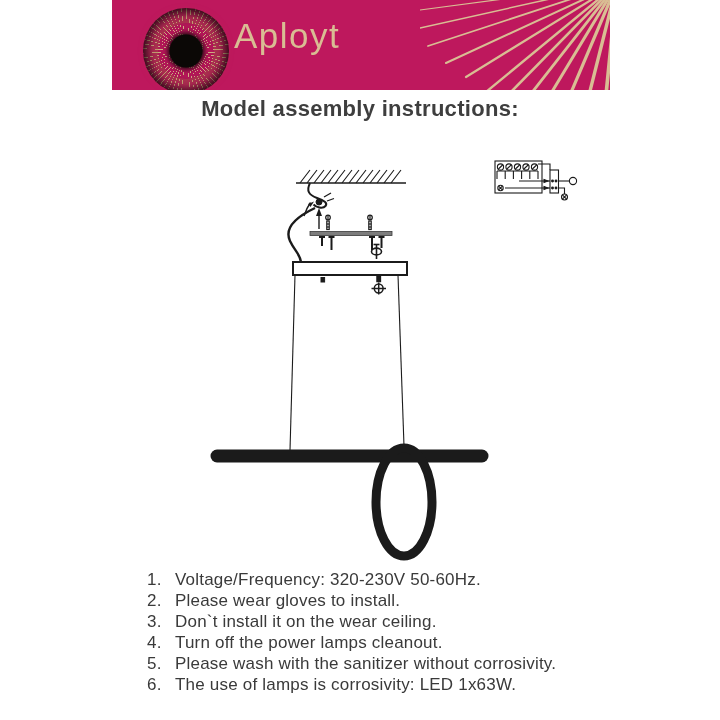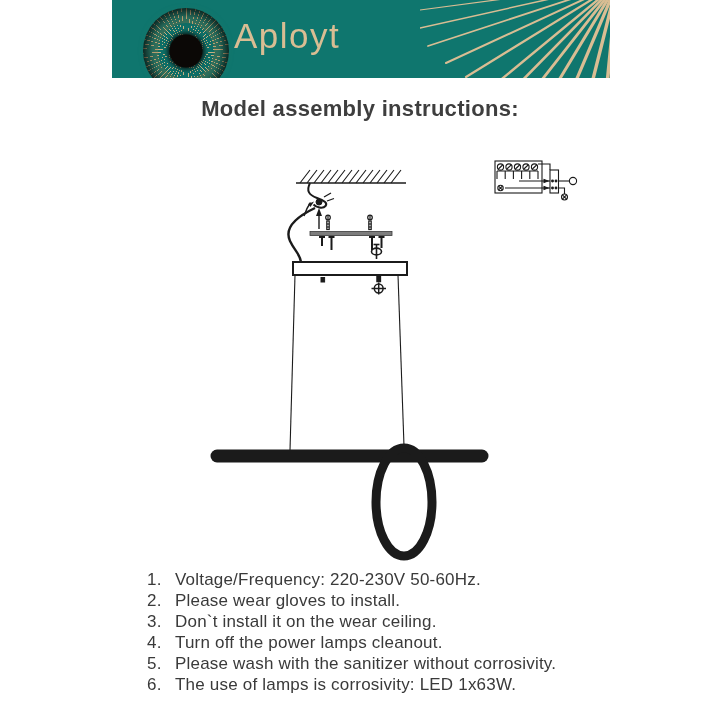--- a/index.html
+++ b/index.html
@@ -1,20 +1,20 @@
 <!DOCTYPE html>
 <html><head>
 <meta charset="utf-8">
 <style>
   html,body{margin:0;padding:0;background:#ffffff;}
   .page{position:relative;width:720px;height:720px;background:#ffffff;overflow:hidden;
         font-family:"Liberation Sans",sans-serif;}
 
   
-  .banner{position:absolute;left:112px;top:0;width:498px;height:78px;background:#0f766e;overflow:hidden;}
+  .banner{position:absolute;left:112px;top:0;width:498px;height:90px;background:#be185d;overflow:hidden;}
   .logo{position:absolute;left:31px;top:8px;width:86px;height:86px;}
   .logo .rays{position:absolute;inset:0;border-radius:50%;
       background:
         radial-gradient(circle, rgba(11,8,6,0) 0 30%, rgba(11,8,6,.15) 55%, #0b0806 78%),
         repeating-conic-gradient(rgba(224,193,142,.95) 0deg .9deg, rgba(11,8,6,0) .9deg 6.2deg);}
   .logo .glow{position:absolute;left:50%;top:50%;width:56px;height:56px;transform:translate(-50%,-50%);
       border-radius:50%;box-shadow:0 0 14px 6px rgba(170,130,70,.35);}
   .logo .core{position:absolute;left:50%;top:50%;width:33px;height:33px;transform:translate(-50%,-50%);
       border-radius:50%;background:#0b0806;box-shadow:0 0 5px 2px rgba(11,8,6,.9);}
   .wordmark{position:absolute;left:122px;top:16px;font-size:35px;font-weight:300;
@@ -174,21 +174,21 @@
       <line x1="97" y1="311" x2="362" y2="311" stroke-width="13" stroke-linecap="round"></line>
 
       <ellipse cx="284" cy="357" rx="28" ry="54" stroke-width="9"></ellipse>
     </g>
   </svg>
 
 
   <div class="instructions">
     <div class="inst-row">
       <span class="inst-num">1.</span>
-      <span>Voltage/Frequency: 220-230V 50-60Hz.</span>
+      <span>Voltage/Frequency: 320-230V 50-60Hz.</span>
     </div>
     <div class="inst-row">
       <span class="inst-num">2.</span>
       <span>Please wear gloves to install.</span>
     </div>
     <div class="inst-row">
       <span class="inst-num">3.</span>
       <span>Don`t install it on the wear ceiling.</span>
     </div>
     <div class="inst-row">

